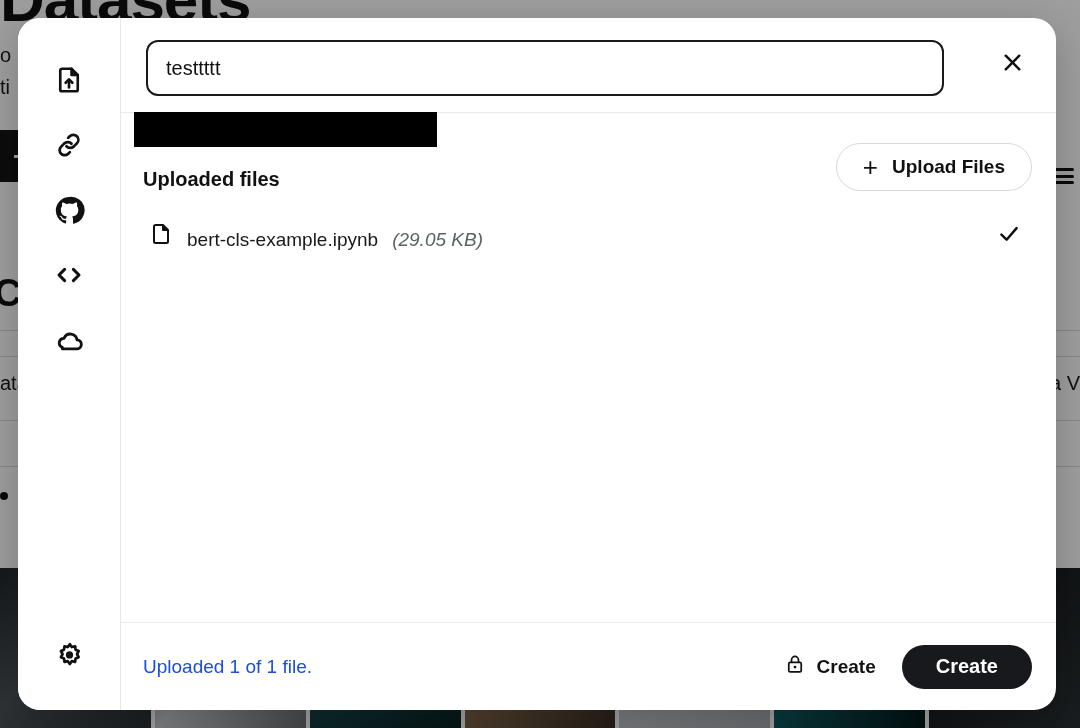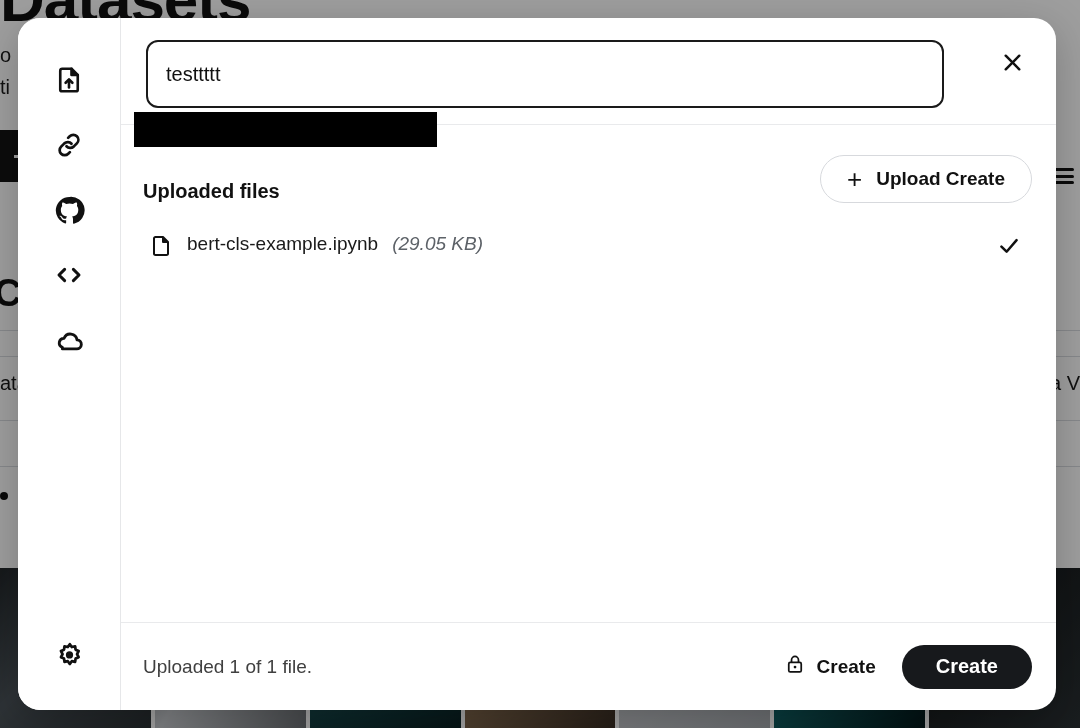--- a/index.html
+++ b/index.html
@@ -145,21 +145,21 @@
   }
 
   .pane-top {
     position: relative;
     padding: 22px 24px 16px 13px;
     border-bottom: 1px solid #e9eaec;
   }
   .name-input {
     display: block;
     width: 798px;
-    height: 68px;
+    height: 56px;
     margin-left: 12px;
     border: 2px solid #1a1a1a;
     border-radius: 12px;
     font-family: "Liberation Sans", sans-serif;
     font-size: 20px;
     color: #111111;
     padding: 0 18px;
     outline: none;
     background: #ffffff;
   }
@@ -210,21 +210,21 @@
     font-family: "Liberation Sans", sans-serif;
     font-size: 19px;
     font-weight: bold;
     color: #111111;
     cursor: pointer;
   }
   .plus-glyph { font-size: 26px; font-weight: 400; line-height: 1; }
 
   .file-row {
     display: flex;
-    align-items: flex-start;
+    align-items: flex-end;
     gap: 14px;
     padding: 8px 10px 8px 6px;
   }
   .file-name {
     font-size: 19px;
     color: #1a1a1a;
     white-space: nowrap;
   }
   .file-size { color: #5d6268; font-style: italic; }
   .file-check { margin-left: auto; }
@@ -232,21 +232,21 @@
   .pane-footer {
     border-top: 1px solid #e9eaec;
     height: 88px;
     flex: 0 0 88px;
     display: flex;
     align-items: center;
     padding: 0 24px 0 22px;
   }
   .status-text {
     font-size: 19px;
-    color: #404040;
+    color: #1d4ed8;
   }
   .footer-right {
     margin-left: auto;
     display: flex;
     align-items: center;
     gap: 26px;
   }
   .privacy-toggle {
     display: flex;
     align-items: center;
@@ -386,21 +386,21 @@
             </svg>
           </span>
         </button>
       </div>
 
       <div class="pane-body">
         <div class="body-head">
           <div class="section-title">Uploaded files</div>
           <button class="upload-btn">
             <span class="plus-glyph">+</span>
-            <span>Upload Create</span>
+            <span>Upload Files</span>
           </button>
         </div>
 
         <div class="file-row">
           <span>
             <svg width="24" height="26" viewBox="0 0 24 24" fill="none" stroke="#111" stroke-width="2" stroke-linejoin="round">
               <path d="M14 3H6.5A1.5 1.5 0 0 0 5 4.5v15A1.5 1.5 0 0 0 6.5 21h11a1.5 1.5 0 0 0 1.5-1.5V8z"></path>
               <path d="M14 3v5h5" fill="#111"></path>
             </svg>
           </span>

